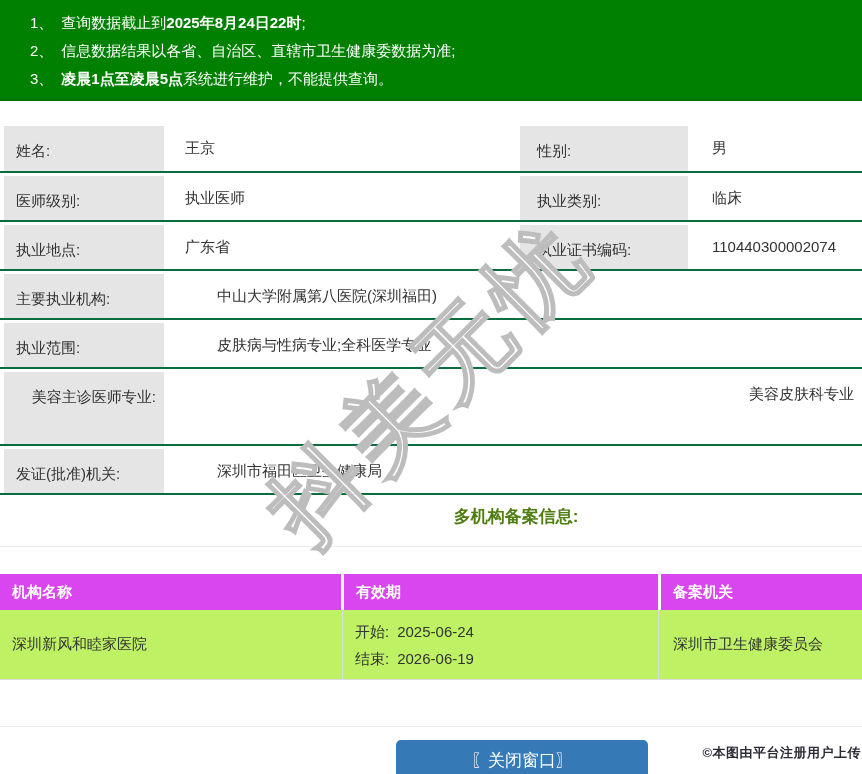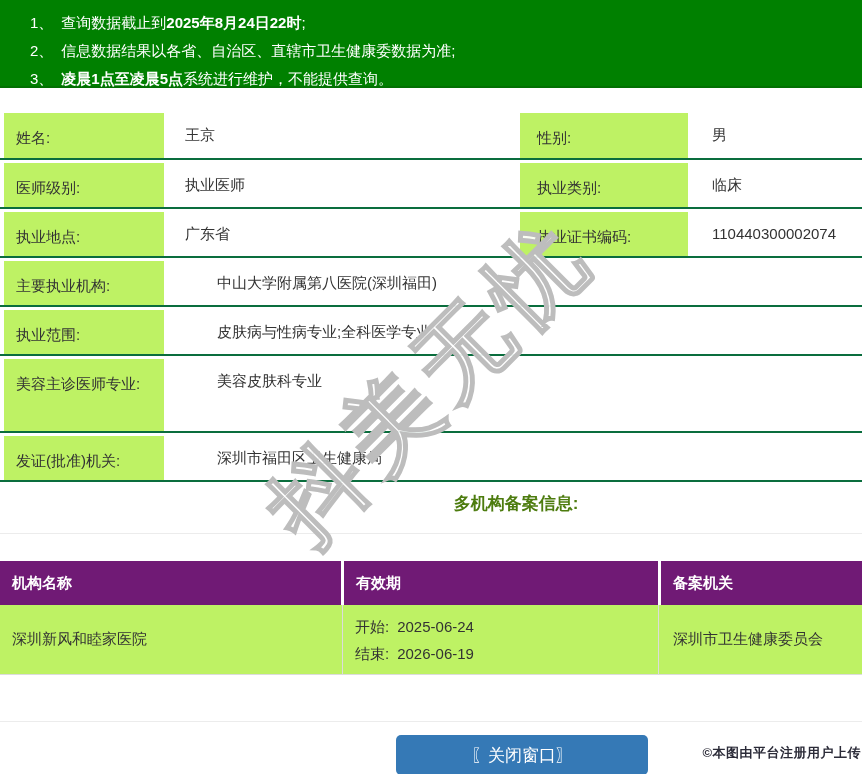--- a/index.html
+++ b/index.html
@@ -4,60 +4,60 @@
 <style>
   * { margin:0; padding:0; box-sizing:border-box; }
   html,body { background:#ffffff; }
   body {
     width:862px; height:774px; overflow:hidden; position:relative;
     font-family:"Liberation Sans","DejaVu Sans",sans-serif;
     color:#333;
   }
   
   .banner {
-    width:862px; height:88px; background:#008000; color:#ffffff;
+    width:862px; height:101px; background:#008000; color:#ffffff;
     padding:9px 10px 0 30px; border-bottom:2px solid #027002;
   }
   .notice-line { font-size:15px; line-height:28px; white-space:nowrap; }
   .notice-line .num { margin-right:8px; }
   .notice-line b { font-weight:bold; }
   
   .info-table { margin-top:22px; width:862px; }
   .info-row {
     display:grid; border-bottom:2px solid #0a6d3d; align-items:stretch;
   }
   .info-row.four { grid-template-columns:168px 352px 174px 1fr; }
   .info-row.two  { grid-template-columns:168px 1fr;gap:32px; }
   .r0 { min-height:50px; } .r1 { min-height:49px; } .r2 { min-height:49px; }
-  .r3 { min-height:48px; } .r4 { min-height:48px; } .r5 { min-height:77px; }
+  .r3 { min-height:48px; } .r4 { min-height:48px; } .r5 { min-height:77px;text-align:right; }
   .r6 { min-height:49px; }
   .cell-label {
-    background:#bef264; margin:3px 4px 0 4px; padding:14px 8px 8px 12px;
+    background:#e5e5e5; margin:3px 4px 0 4px; padding:14px 8px 8px 12px;
     font-size:15px; line-height:22px;
   }
   .cell-label.second { margin:3px 6px 0 0; padding-left:17px; }
   .cell-value { padding:14px 8px 8px 17px; font-size:15px; line-height:22px; background:#fff; }
   .cell-value.second { padding-left:18px; }
   
   .section-heading {
     margin-top:12px; padding-left:170px; text-align:center;
     font-size:17px; font-weight:bold; color:#4d7c0f; line-height:20px;
   }
   .sep { width:862px; border-top:1px solid #ececec; }
   .sep1 { margin-top:19px; }
   .sep2 { margin-top:46px; }
   
   .table2 { margin-top:27px; width:862px; }
   .table2-header {
     display:grid; grid-template-columns:341px 314px 1fr; column-gap:3px;
     background:#ffffff;
   }
   .th-cell {
-    background:#701a75; color:#ffffff; font-size:15px; font-weight:bold;
-    height:44px; display:flex; align-items:center; padding-left:12px;
+    background:#d946ef; color:#ffffff; font-size:15px; font-weight:bold;
+    height:36px; display:flex; align-items:center; padding-left:12px;
   }
   .table2-row {
     display:grid; grid-template-columns:343px 316px 1fr;
     border-bottom:1px solid #dcdcdc; min-height:70px; background:#bef264;
   }
   .td-cell {
     font-size:15px; display:flex; align-items:center; padding-left:12px;
     border-right:1px solid #dcdcdc;
   }
   .td-cell:last-child { border-right:none; padding-left:14px; }

